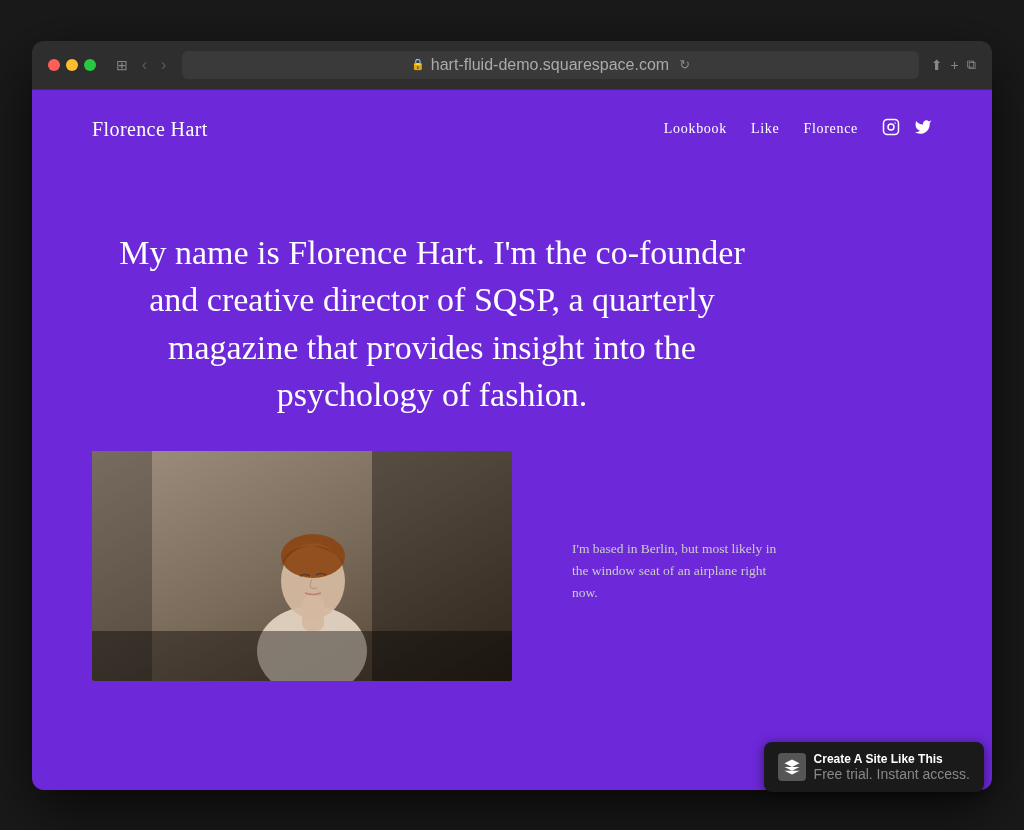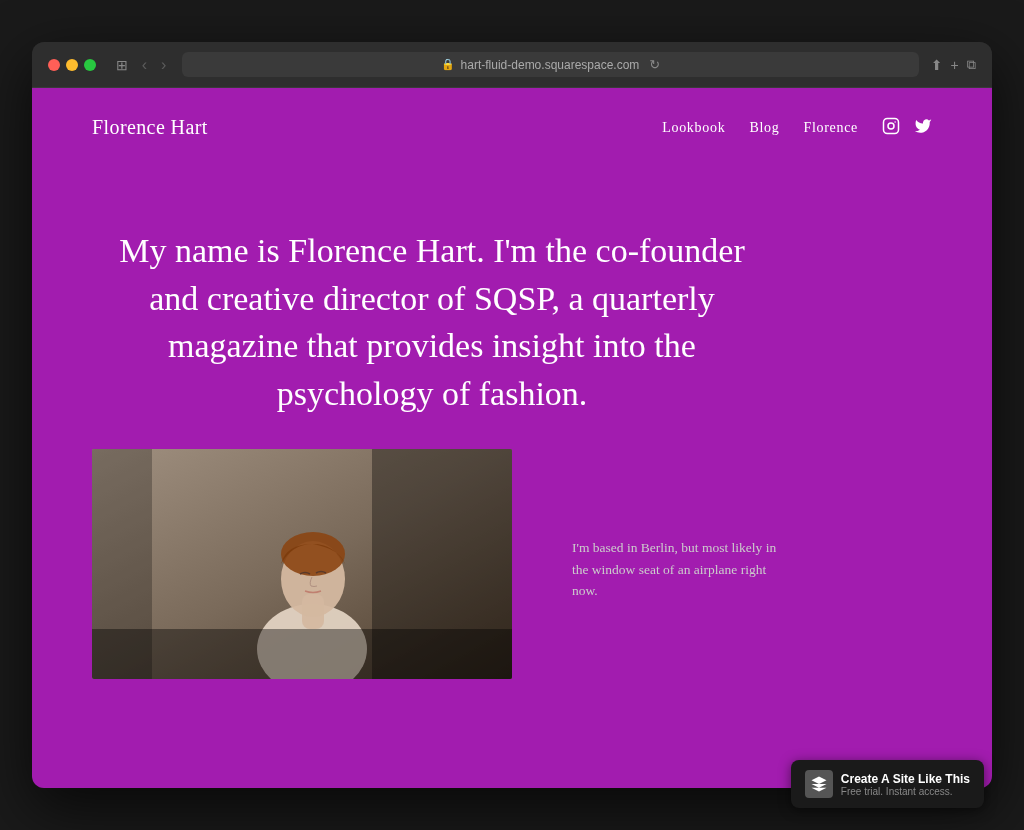--- a/index.html
+++ b/index.html
@@ -72,39 +72,39 @@
       justify-content: center;
     }
 
     .address-bar .lock-icon {
       color: #888;
       font-size: 11px;
     }
 
     .address-bar .url-text {
       color: #aaa;
-      font-size: 12px;
+      font-size: 16px;
       text-align: center;
     }
 
     .browser-actions {
       display: flex;
       gap: 8px;
       align-items: center;
       color: #888;
       font-size: 14px;
     }
 
     .browser-actions span {
       cursor: pointer;
     }
 
     
     .website {
-      background: #a21caf;
+      background: #6d28d9;
       color: #fff;
       min-height: 700px;
     }
 
     
     .site-header {
       display: flex;
       justify-content: space-between;
       align-items: center;
       padding: 28px 60px;
@@ -212,21 +212,21 @@
       font-size: 13.5px;
       color: #cccccc;
       line-height: 1.6;
       padding-top: 10px;
       max-width: 220px;
     }
 
     
     .sqsp-badge {
       position: fixed;
-      bottom: 22px;
+      bottom: 38px;
       right: 40px;
       background: #1a1a1a;
       border-radius: 8px;
       padding: 10px 14px;
       display: flex;
       align-items: center;
       gap: 8px;
       box-shadow: 0 2px 12px rgba(0,0,0,0.5);
     }
 
@@ -248,21 +248,21 @@
     }
 
     .sqsp-badge-title {
       color: #ffffff;
       font-size: 12px;
       font-weight: 600;
     }
 
     .sqsp-badge-sub {
       color: #888;
-      font-size: 10px;
+      font-size: 14px;
     }
   </style>
 </head>
 <body>
 
 <div class="browser-window">
 
   <div class="browser-chrome">
     <div class="traffic-lights">
       <div class="traffic-light red"></div>
@@ -289,21 +289,21 @@
     </div>
   </div>
 
   <div class="website">
 
     <header class="site-header">
       <div class="site-logo">Florence Hart</div>
 
       <nav class="site-nav">
         <a class="nav-link" href="#">Lookbook</a>
-        <a class="nav-link" href="#">Blog</a>
+        <a class="nav-link" href="#">Like</a>
         <a class="nav-link" href="#">Florence</a>
 
         <div class="social-icons">
 
           <span class="social-icon">
             <svg width="18" height="18" viewBox="0 0 24 24" fill="none" stroke="currentColor" stroke-width="2" stroke-linecap="round" stroke-linejoin="round">
               <rect x="2" y="2" width="20" height="20" rx="5" ry="5"></rect>
               <circle cx="12" cy="12" r="4"></circle>
               <circle cx="17.5" cy="6.5" r="1" fill="white" stroke="none"></circle>
             </svg>

